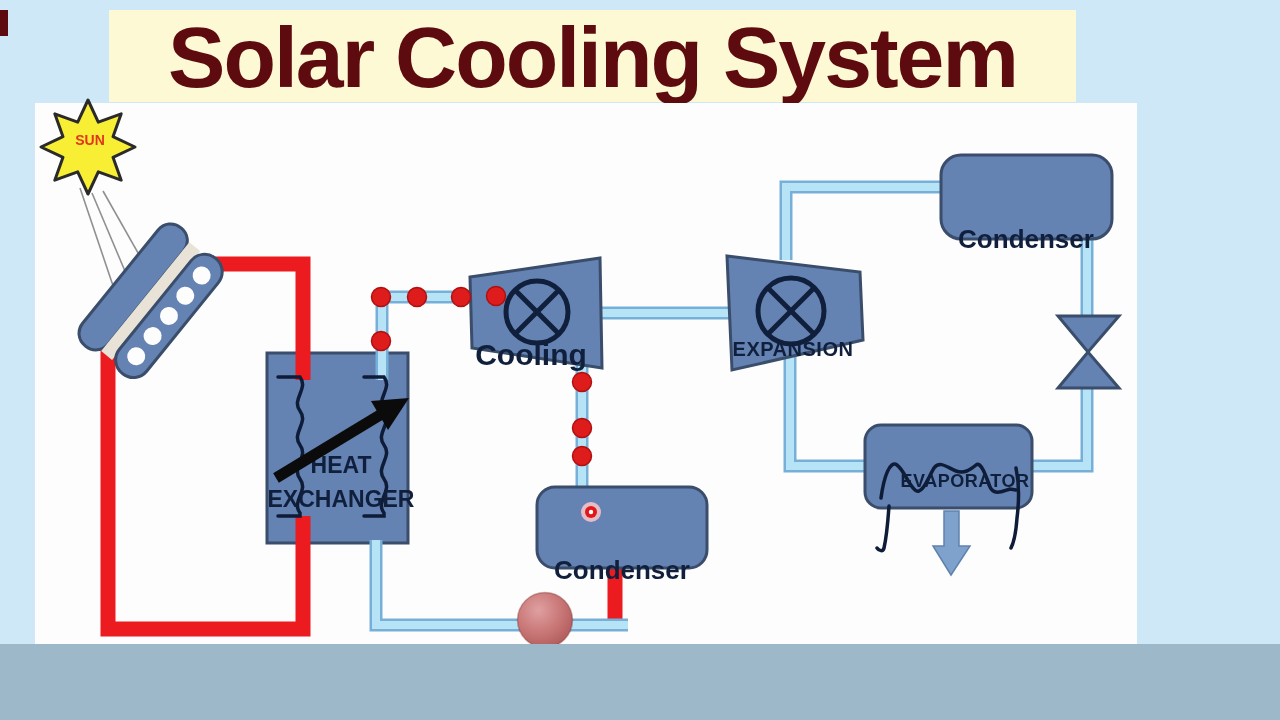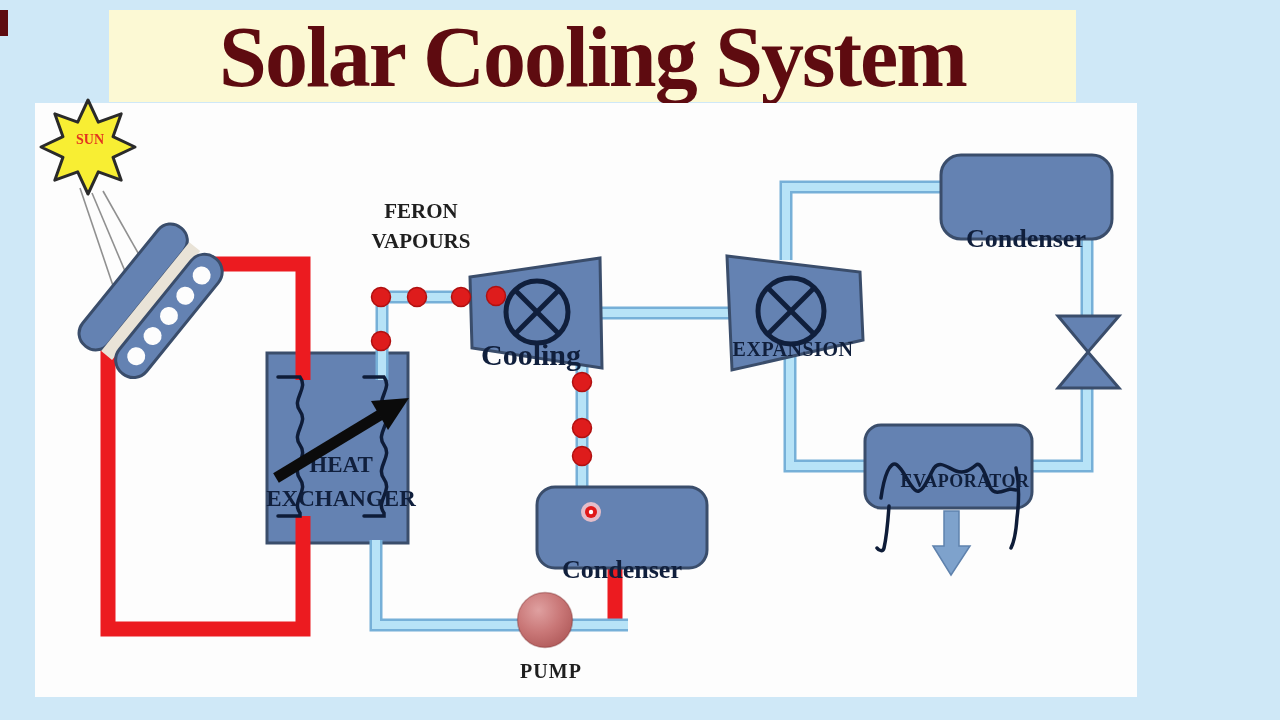--- a/index.html
+++ b/index.html
@@ -1,19 +1,19 @@
 <!DOCTYPE html>
 <html style="--c-page_bg: #cfe8f7; --c-canvas_bg: #fdfdfd; --c-title_bg: #fcf9d4; --c-title_text: #5e0b10; --c-box_fill: #6482b2; --c-box_border: #3a4d6b; --c-box_text: #101f3c; --c-pipe_blue_core: #b7e3f7; --c-pipe_blue_edge: #76b0d8; --c-pipe_red: #ec1b20; --c-dot_red: #de1c1c; --c-dot_rim: #b01010; --c-sun_fill: #f8ee33; --c-sun_stroke: #2a2a2a; --c-sun_text: #e3341f; --c-pump_fill: #c97272; --c-label_text: #1f1f1f; --c-arrow_black: #0b0b0b; --c-arrow_blue: #7ea2cc; --c-ray_grey: #909090; --c-strip_beige: #e9e3d7;"><head>
 <meta charset="utf-8">
 <style>
   html,body{margin:0;padding:0;background:#9db8c9;}
   .stage{
-    position:relative;width:1280px;height:720px;overflow:hidden;
+    position:relative;width:1280px;height:644px;overflow:hidden;
     background:var(--c-page_bg,#cfe8f7);
-    font-family:Liberation Serif, serif;
+    font-family:Liberation Sans, sans-serif;
   }
   .artifact{position:absolute;left:0;top:10px;width:8px;height:26px;background:var(--c-title_text,#690d12);}
   .title-band{
     position:absolute;left:109px;top:10px;width:967px;height:92px;
     background:var(--c-title_bg,#fcf9d4);
     color:var(--c-title_text,#690d12);
     font-size:86px;font-weight:bold;letter-spacing:-2px;
     text-align:center;line-height:94px;white-space:nowrap;
   }
   .canvas{position:absolute;left:35px;top:103px;width:1102px;height:594px;background:var(--c-canvas_bg,#fdfdfd);}
@@ -166,22 +166,20 @@
           <circle cx="26" cy="20.5" r="9"></circle>
         <circle cx="52" cy="20.5" r="9"></circle>
       </g>
     </g>
 
     <circle cx="545" cy="620" r="27.5" fill="url(#gpump)" stroke="rgba(120,40,40,0.35)" stroke-width="1.5"></circle>
   </svg>
 
   <div class="labels">
     <div class="lbl red" style="left:90px;top:140px;font-size:14px;">SUN</div>
-    <div class="lbl black" style="left:421px;top:226px;font-size:21px;line-height:30px;">FERON
-VAPOURS</div>
     <div class="lbl navy" style="left:531px;top:314px;font-size:30px;">Cooling</div>
     <div class="lbl navy" style="left:793px;top:308px;font-size:20px;letter-spacing:0.5px;">EXPANSION</div>
     <div class="lbl navy" style="left:1026px;top:198px;font-size:26px;">Condenser</div>
     <div class="lbl navy" style="left:946px;top:440px;font-size:18px;letter-spacing:0.5px;padding-left:38px;">EVAPORATOR</div>
     <div class="lbl navy" style="left:341px;top:441px;font-size:23px;line-height:34px;">HEAT
 EXCHANGER</div>
     <div class="lbl navy" style="left:622px;top:529px;font-size:26px;">Condenser</div>
     <div class="lbl black" style="left:551px;top:671px;font-size:20px;letter-spacing:1px;">PUMP</div>
   </div>
 

